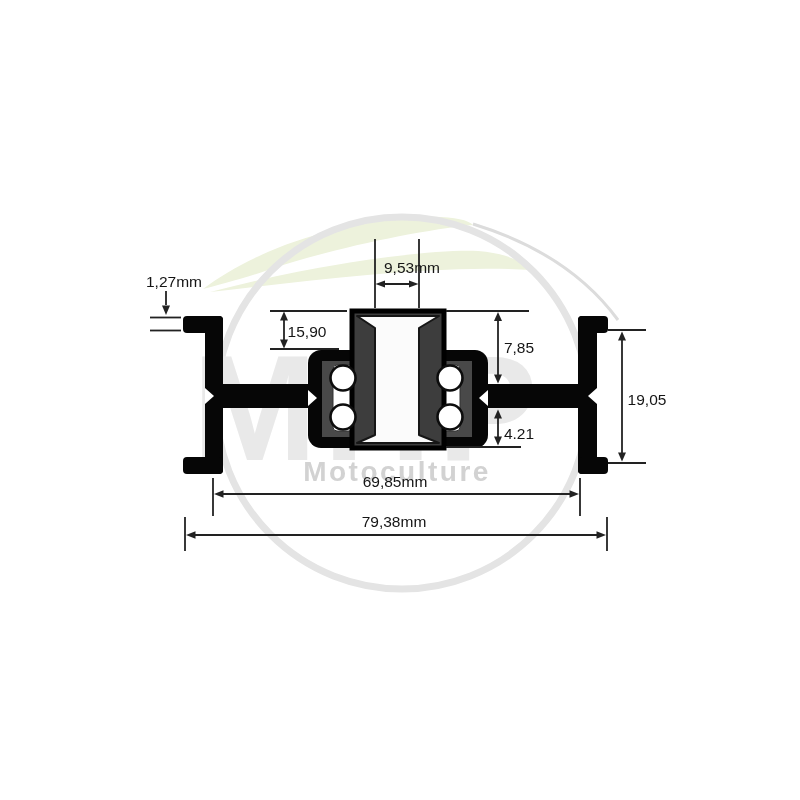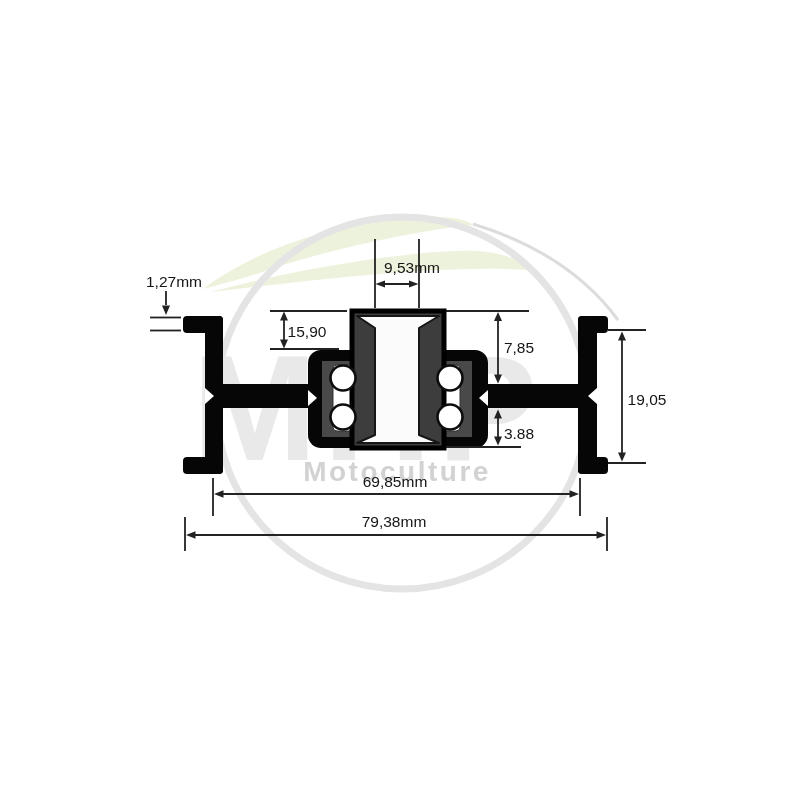--- a/index.html
+++ b/index.html
@@ -162,17 +162,17 @@
       <line class="dim" x1="190" y1="535" x2="602" y2="535"></line>
       <polygon class="dim-arrow" points="186,535 195.5,531.3 195.5,538.7"></polygon>
       <polygon class="dim-arrow" points="606,535 596.5,531.3 596.5,538.7"></polygon>
     </g>
   </svg>
 
   <div class="dim-label" style="left:174px;top:273px;text-align:center;">1,27mm</div>
   <div class="dim-label" style="left:307px;top:323px;">15,90</div>
   <div class="dim-label" style="left:412px;top:259px;">9,53mm</div>
   <div class="dim-label" style="left:519px;top:339px;">7,85</div>
-  <div class="dim-label" style="left:519px;top:425px;">3.88</div>
+  <div class="dim-label" style="left:519px;top:425px;">4.21</div>
   <div class="dim-label" style="left:647px;top:391px;text-align:center;">19,05</div>
   <div class="dim-label" style="left:395px;top:473px;">69,85mm</div>
   <div class="dim-label" style="left:394px;top:513px;text-align:center;">79,38mm</div>
 </div>
 
 </body></html>

